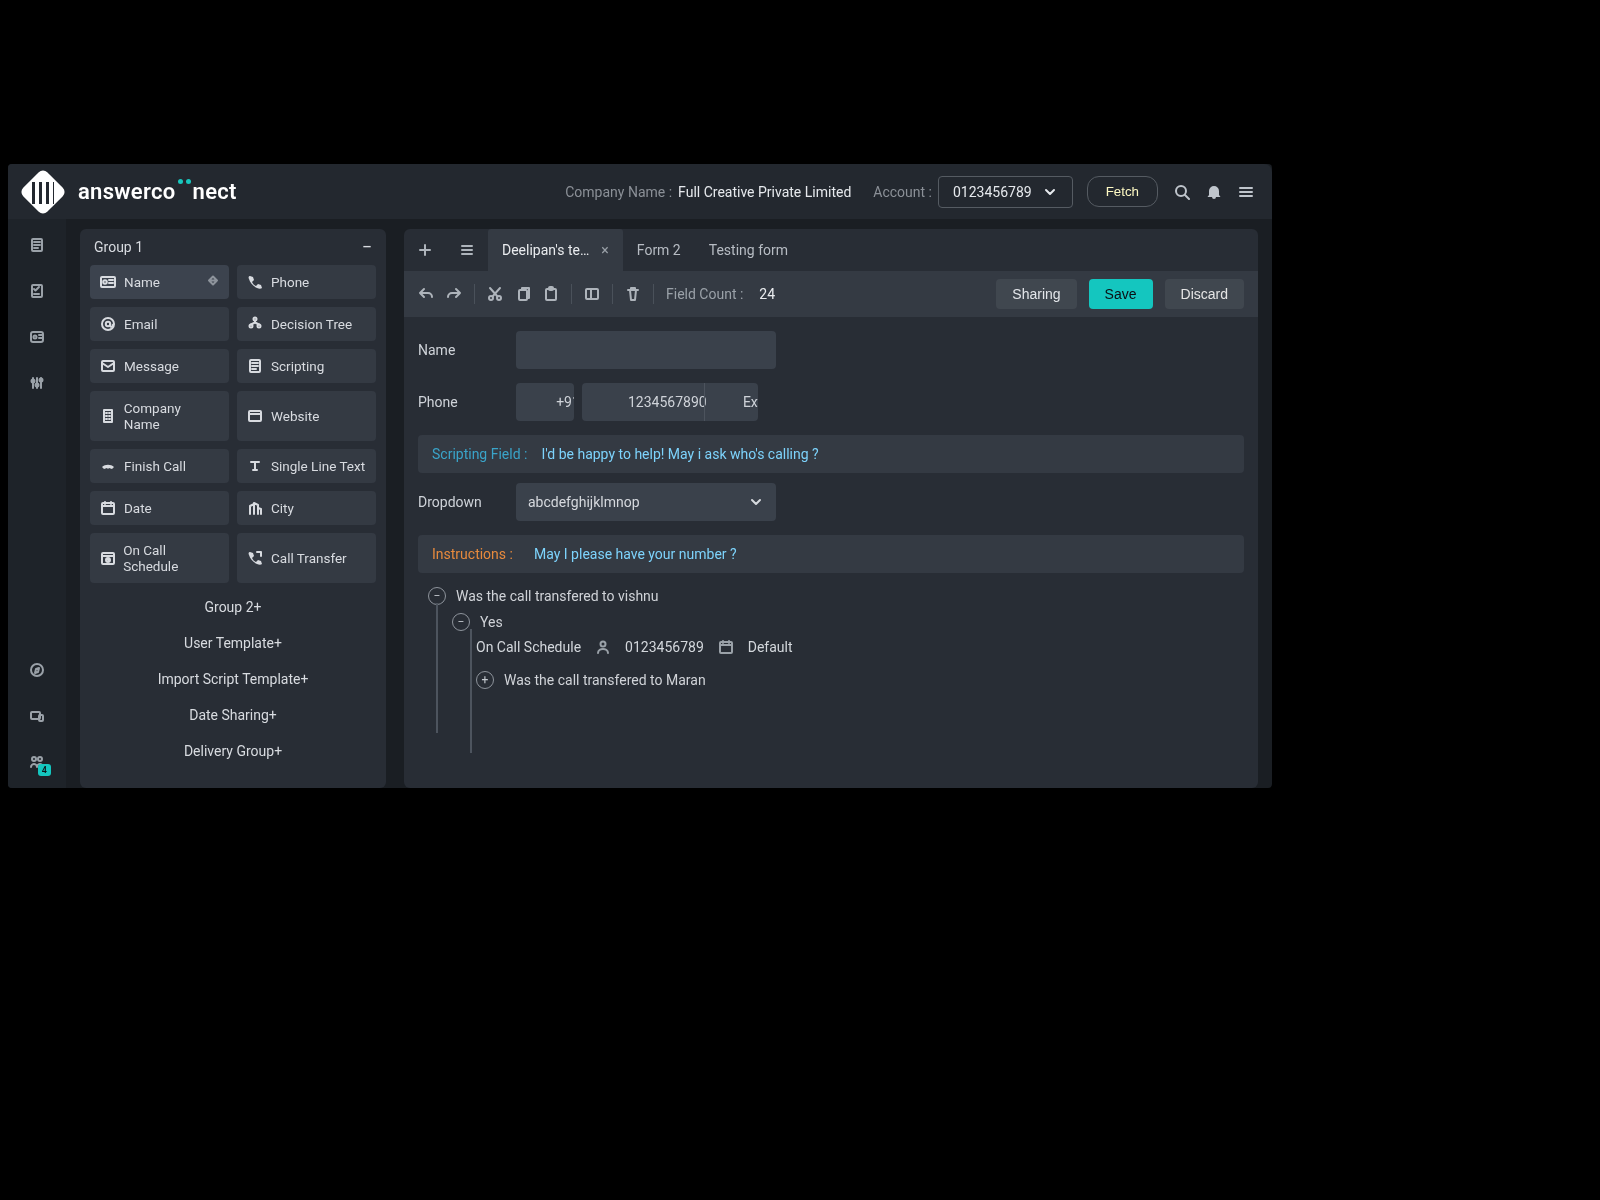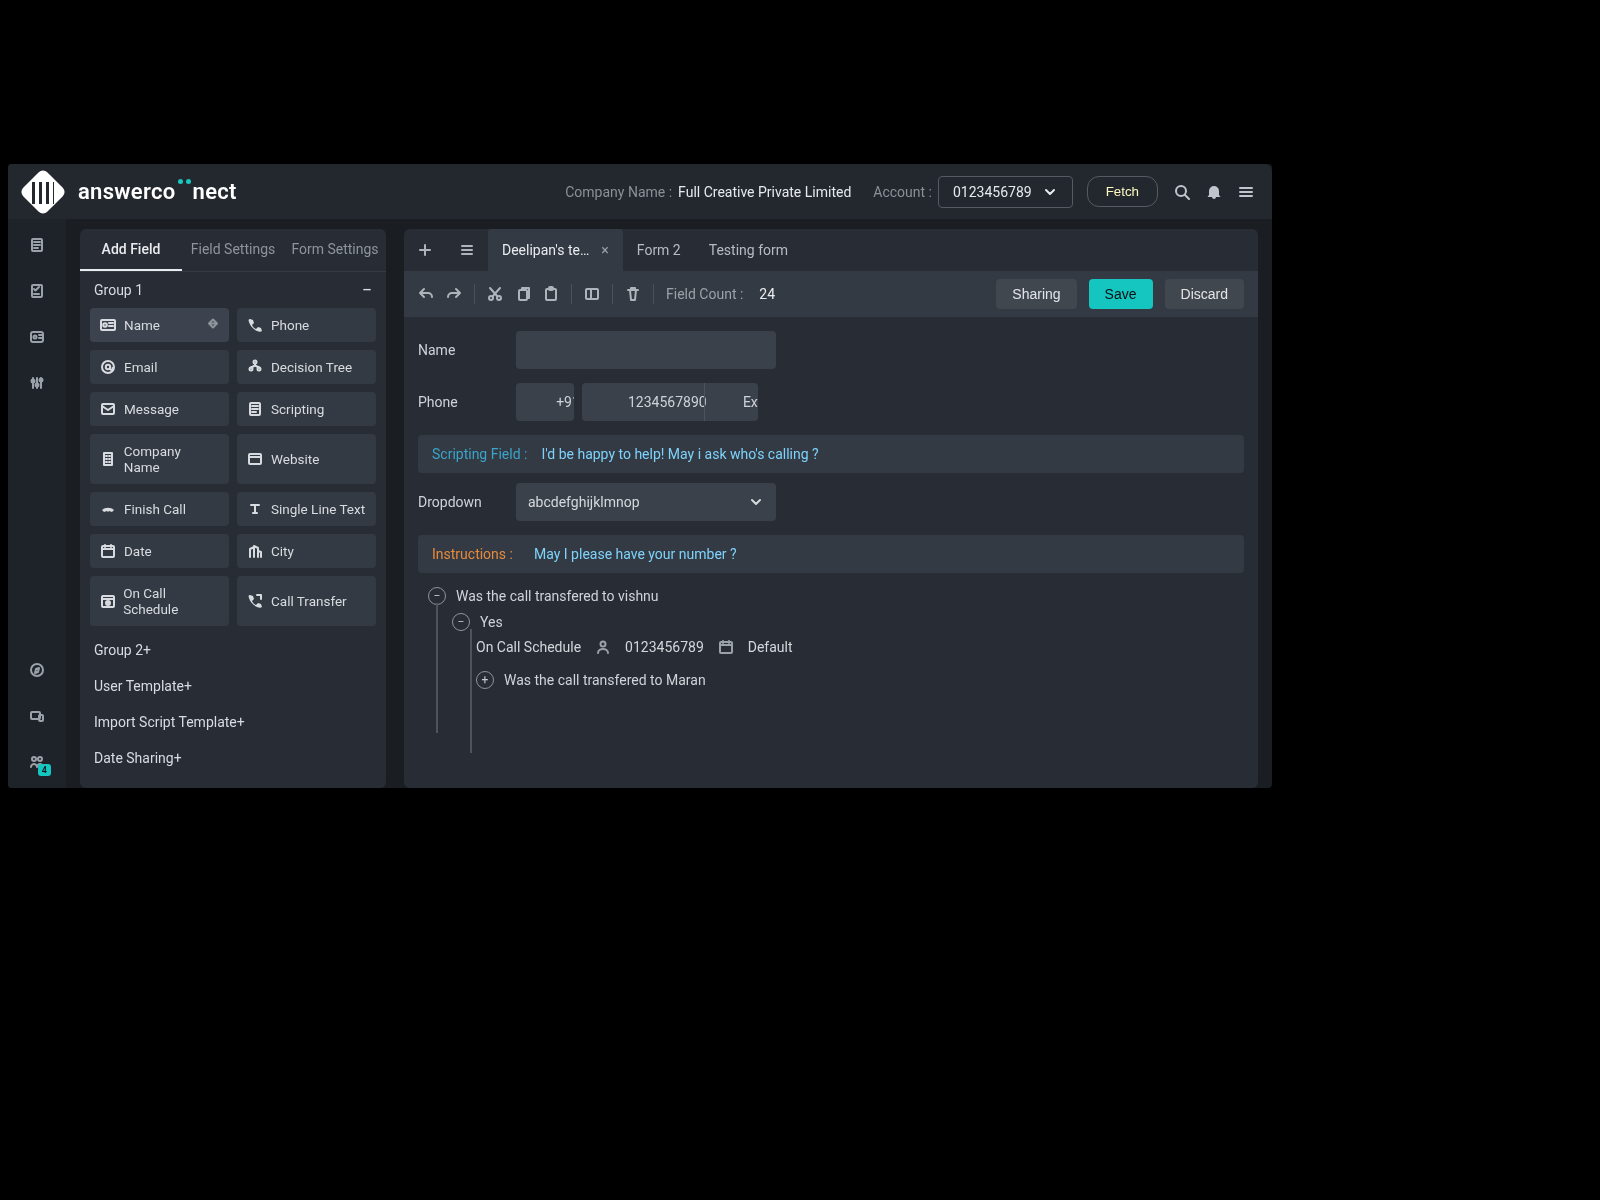--- a/index.html
+++ b/index.html
@@ -104,21 +104,21 @@
   padding:9px 10px;display:flex;align-items:center;gap:8px;
   color:#d8dbe0;font-size:13.5px;cursor:grab;
   position:relative;
 }
 .chip .drag{
   position:absolute;right:8px;top:50%;transform:translateY(-50%);
   color:#8e949c;
 }
 .chip.highlight{background:#3c434e;}
 .sec-row{
-  display:flex;align-items:center;justify-content:flex-start;
+  display:flex;align-items:center;justify-content:center;
   padding:10px 14px;color:#d8dbe0;
 }
 
 
 .panel-right{flex:1;display:flex;flex-direction:column;overflow:hidden;background:#282d35;border-radius:6px;}
 .tabbar{
   display:flex;align-items:center;height:42px;
 }
 .tabbar .tbtn{width:42px;display:flex;align-items:center;justify-content:center;color:#aeb4bb;}
 .doc-tab{
@@ -288,25 +288,20 @@
             <circle cx="11" cy="5" r="2"></circle>
             <path d="M2 13c0-2 2-3 3-3s3 1 3 3M8 13c0-2 2-3 3-3s3 1 3 3"></path>
           </svg>
         <span class="badge">4</span>
       </span>
     </div>
 
     <div class="content">
 
       <div class="panel-left">
-        <div class="tabs">
-          <div class="tab active">Add Field</div>
-          <div class="tab">Field Settings</div>
-          <div class="tab">Form Settings</div>
-        </div>
 
         <div class="group-head">
           <span>Group 1</span>
           <span style="font-size:18px;line-height:10px;">−</span>
         </div>
 
         <div class="field-grid">
           <div class="chip highlight">
             <svg>
                 <rect x="1" y="3" width="14" height="10" rx="1"></rect>

